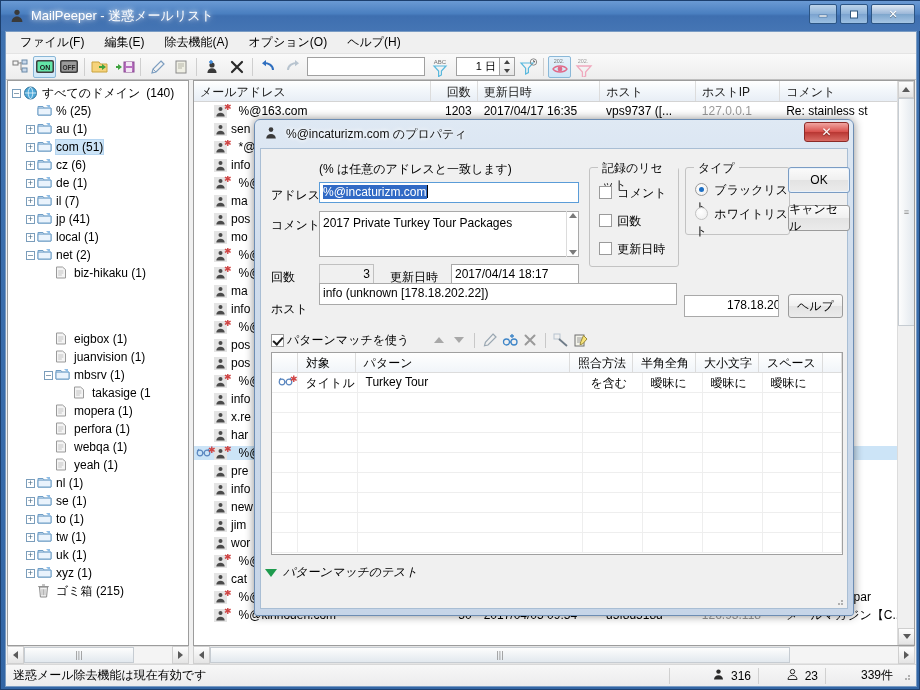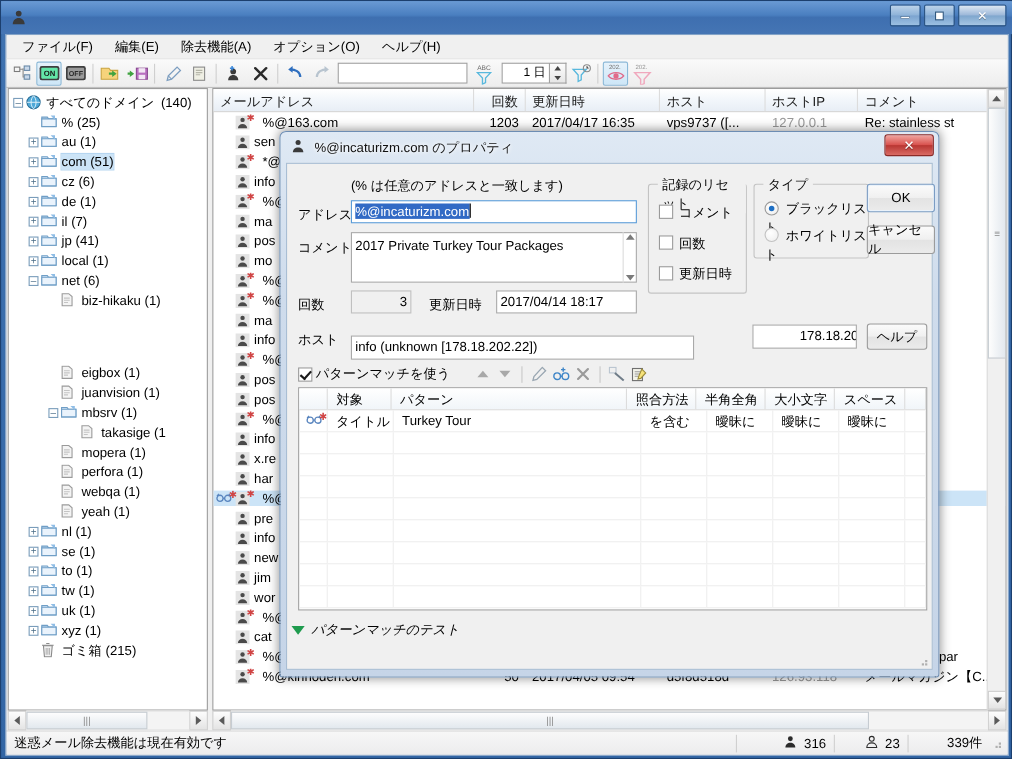--- a/index.html
+++ b/index.html
@@ -272,20 +272,21 @@
 
 <div id="app-window">
 
   <div id="titlebar">
     <span class="tb-icon">
       <svg width="16" height="16" viewBox="0 0 16 16">
         <circle cx="8" cy="4.3" r="2.6" fill="#3a3a3a"></circle>
         <path d="M2.6 14c0-3.3 2.4-5.6 5.4-5.6S13.4 10.7 13.4 14z" fill="#3a3a3a"></path>
       </svg>
     </span>
+    <span class="tb-title">MailPeeper - 迷惑メールリスト</span>
     <div id="win-buttons">
       <div class="win-btn">
         <svg width="12" height="10" viewBox="0 0 12 10">
             <rect x="2" y="6" width="8" height="2" fill="#fff" stroke="#31587f" stroke-width=".5"></rect>
           </svg>
       </div>
       <div class="win-btn">
         <svg width="12" height="11" viewBox="0 0 12 11">
             <rect x="2.5" y="2" width="7" height="7" fill="#fff" stroke="#31587f" stroke-width="1"></rect>
           </svg>
@@ -506,21 +507,21 @@
                   </svg></span>
                 <span class="tlabel">local  (1)</span>
               </div>
               <div class="tree-row" style="padding-left: 14px;">
                 <span class="tw">–</span>
                 <span class="ticon"><svg width="15" height="13" viewBox="0 0 15 13">
                     <path d="M1 2.5 h5 l1.2 1.6 H14 v7 H1z" fill="#cfe2f5" stroke="#6f9ec6"></path>
                     <path d="M1 4.1 h13 v6.9 H1z" fill="#eaf3fc" stroke="#6f9ec6"></path>
                     <path d="M9 1 l4 0 0 4" fill="#8fbde6"></path>
                   </svg></span>
-                <span class="tlabel">net  (6)</span>
+                <span class="tlabel">net  (2)</span>
               </div>
               <div class="tree-row" style="padding-left: 32px;">
                 <span class="tw hidden"></span>
                 <span class="ticon"><svg width="12" height="13" viewBox="0 0 12 13">
                     <path d="M1.5 1 h6 L10.5 3.6 V12 H1.5z" fill="#f4f4f4" stroke="#9a9a9a"></path>
                     <path d="M3.2 5 h5.2 M3.2 7 h5.2 M3.2 9 h3.6" stroke="#c4c4c4"></path>
                   </svg></span>
                 <span class="tlabel">biz-hikaku  (1)</span>
               </div>
               <div class="tree-row" style="padding-left: 32px; margin-top: 48px;">
@@ -1306,21 +1307,21 @@
         <span class="arrow-up" style="border-bottom-color:#7a7a7a;"></span>
         <span class="arrow-dn" style="border-top-color:#7a7a7a;"></span>
       </div>
 
       <div class="fld-label" style="left:10px;top:120px;">回数</div>
       <div class="tbox" style="left:58px;top:115px;width:55px;height:21px;text-align:right;background:#f0f0f0;border-color:#c0c0c0;">3</div>
       <div class="fld-label" style="left:129px;top:120px;">更新日時</div>
       <div class="tbox" style="left:190px;top:115px;width:128px;height:21px;">2017/04/14 18:17</div>
 
       <div class="fld-label" style="left:10px;top:152px;">ホスト</div>
-      <div class="tbox" style="left:58px;top:156px;width:312px;height:22px;">info (unknown [178.18.202.22])</div>
+      <div class="tbox" style="left:58px;top:134px;width:358px;height:22px;">info (unknown [178.18.202.22])</div>
       <div class="tbox" style="left:423px;top:146px;width:95px;height:22px;text-align:center;padding-left:42px;">178.18.202.22</div>
       <div class="btn" style="left:527px;top:145px;width:55px;height:24px;">ヘルプ</div>
 
       <div class="gbox" style="left:328px;top:18px;width:90px;height:100px;">
         <span class="gbox-title">記録のリセット</span>
         <div style="position:absolute;left:9px;top:17px;">
           <span class="cbx"></span>
           <span style="margin-left:2px;">コメント</span>
         </div>
         <div style="position:absolute;left:9px;top:45px;">

